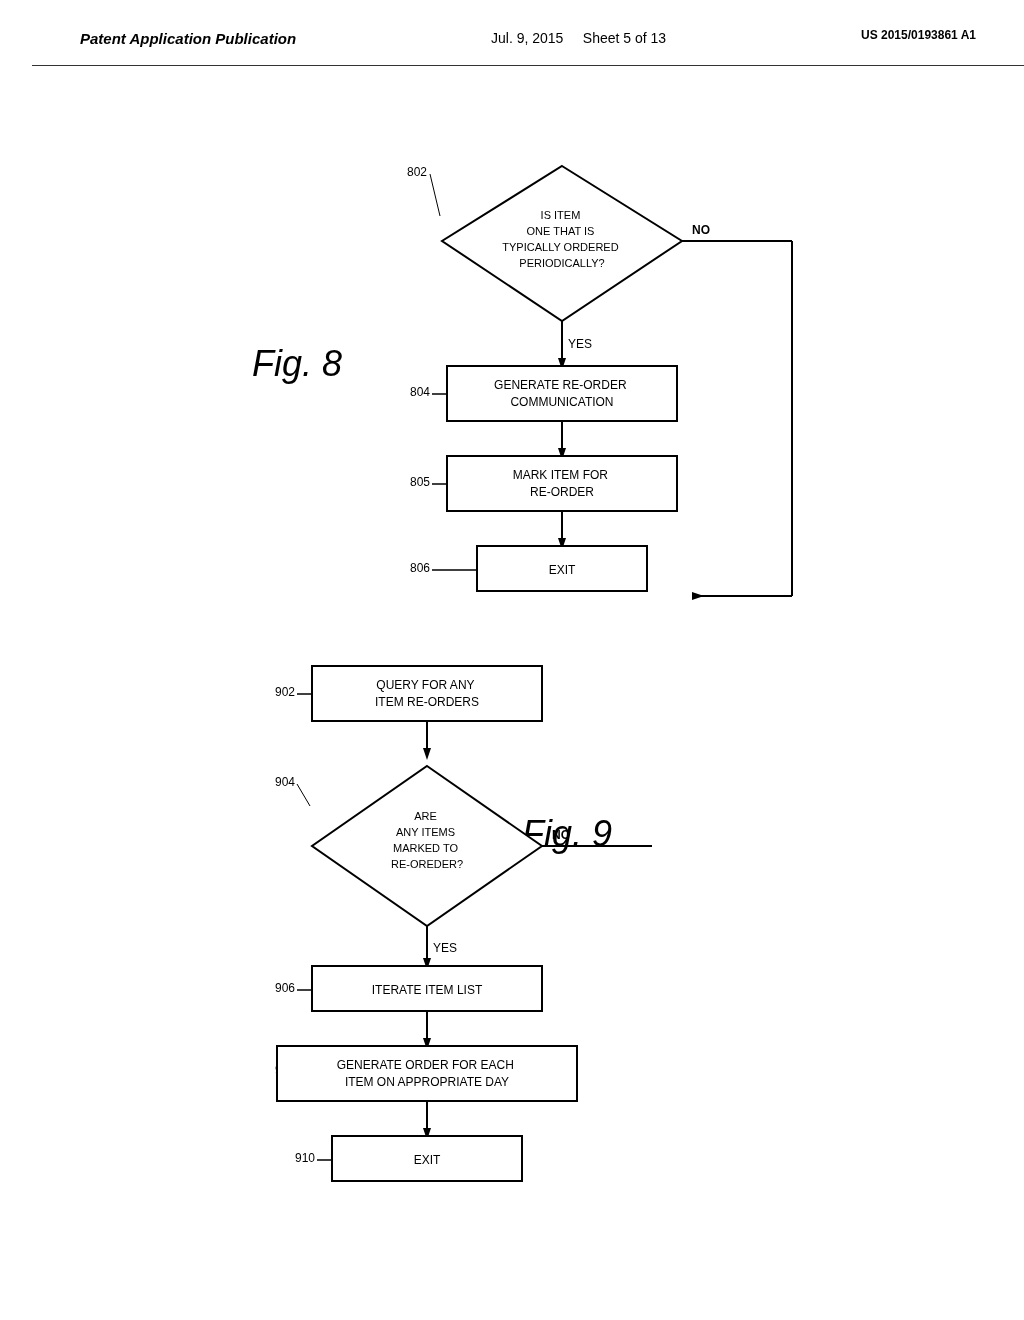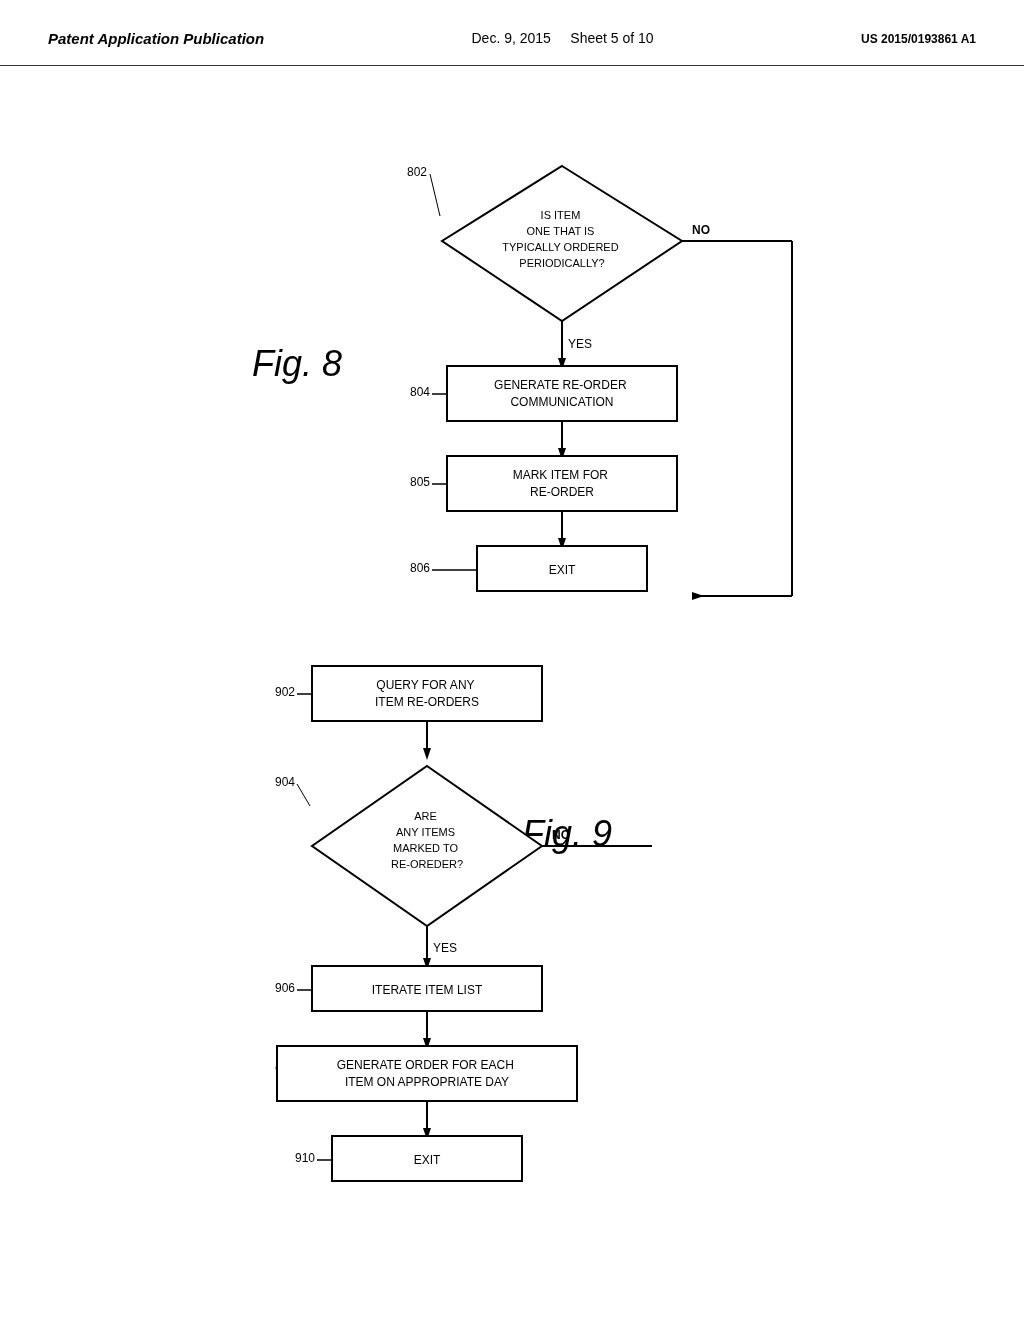--- a/index.html
+++ b/index.html
@@ -9,23 +9,24 @@
       width: 1024px;
       min-height: 1320px;
       position: relative;
       overflow-x: hidden;
     }
 
     
     .header {
       display: flex;
       justify-content: space-between;
-      align-items: center;
+      align-items: flex-start;
       padding: 28px 48px 16px 48px;
       border-bottom: 1px solid #333;
+      margin-left: 32px;
     }
     .header-left {
       font-size: 15px;
       font-weight: bold;
       font-style: italic;
       line-height: 1.4;
     }
     .header-center {
       font-size: 14px;
       text-align: center;
@@ -54,23 +55,23 @@
     svg {
       font-family: Arial, Helvetica, sans-serif;
     }
   </style>
 </head>
 <body>
 
 <div class="header">
   <div class="header-left">Patent Application Publication</div>
   <div class="header-center">
-    <span>Dec. 9, 2015</span>
+    <span>Jul. 9, 2015</span>
     &nbsp;&nbsp;&nbsp;
-    <span>Sheet 5 of 10</span>
+    <span>Sheet 5 of 13</span>
   </div>
   <div class="header-right">US 2015/0193861 A1</div>
 </div>
 
 <div class="content">
   <div class="diagram-container">
     <svg width="960" height="1220" viewBox="0 0 960 1220">
 
       <text x="220" y="290" font-size="36" font-style="italic" font-family="Arial">Fig. 8</text>
 

